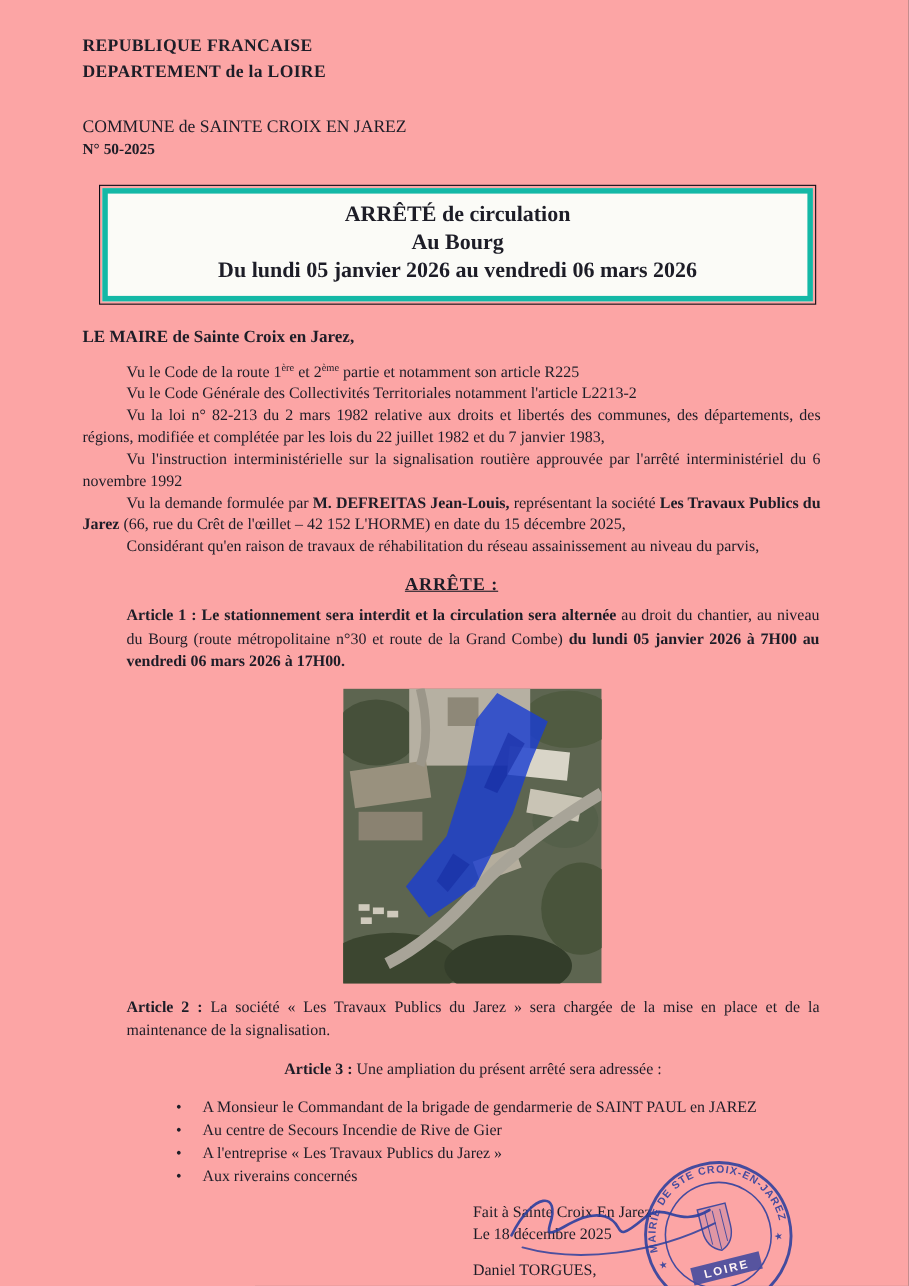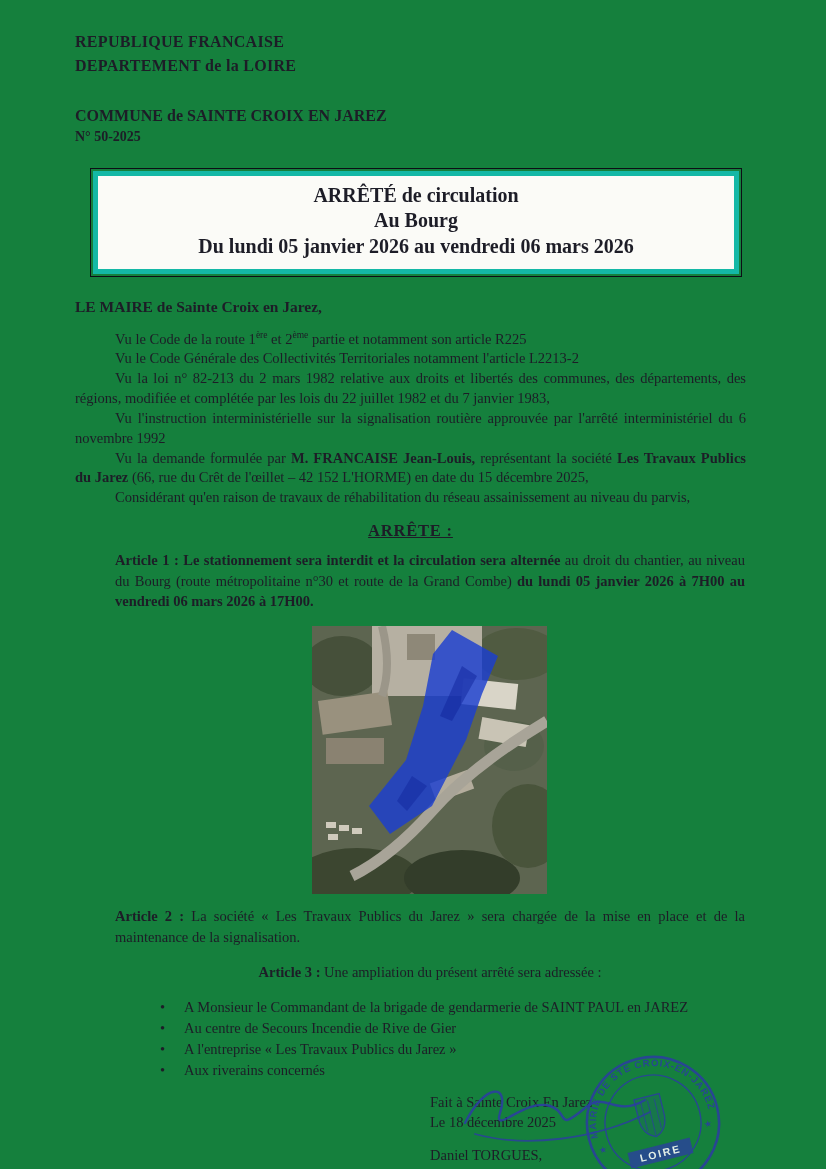--- a/index.html
+++ b/index.html
@@ -2,30 +2,30 @@
 <html><head>
 <meta charset="utf-8">
 <style>
   html, body { margin: 0; padding: 0; }
   body { background: #6b6b6b; }
   .page {
     position: relative;
     width: 826px;
     height: 1169px;
     margin: 0 auto;
-    background: #15803d;
+    background: #fca5a5;
     overflow: hidden;
     font-family: "Liberation Serif", "DejaVu Serif", serif;
     color: #1d1d27;
   }
   .content { padding: 30px 80px 0 75px; }
 
   .hdr-line { font-weight: bold; font-size: 16px; line-height: 1.5; letter-spacing: .3px; }
   .commune-block { margin-top: 26px; }
-  .commune-line { font-weight: bold; font-size: 16px; line-height: 1.45; }
+  .commune-line { font-weight: normal; font-size: 16px; line-height: 1.45; }
   .act-number { font-weight: bold; font-size: 14px; line-height: 1.4; }
 
   .title-box {
     margin: 24px 0 0 18px;
     width: 620px;
     border: 5px solid #14b8a6;
     outline: 1px solid #0d0d16;
     outline-offset: 2px;
     padding: 7px 8px 9px;
     text-align: center;
@@ -89,21 +89,21 @@
       <div class="title-line">Du lundi 05 janvier 2026 au vendredi 06 mars 2026</div>
     </div>
 
     <div class="salutation">LE MAIRE de Sainte Croix en Jarez,</div>
 
     <div class="recitals">
       <div class="recital"><span>Vu le Code de la route 1</span><sup>ère</sup><span> et 2</span><sup>ème</sup><span> partie et notamment son article R225</span></div>
       <div class="recital">Vu le Code Générale des Collectivités Territoriales notamment l'article L2213-2</div>
       <div class="recital">Vu la loi n° 82-213 du 2 mars 1982 relative aux droits et libertés des communes, des départements, des régions, modifiée et complétée par les lois du 22 juillet 1982 et du 7 janvier 1983,</div>
       <div class="recital">Vu l'instruction interministérielle sur la signalisation routière approuvée par l'arrêté interministériel du 6 novembre 1992</div>
-      <div class="recital"><span>Vu la demande formulée par </span><span class="b">M. FRANCAISE Jean-Louis,</span><span> représentant la société </span><span class="b">Les Travaux Publics du Jarez</span><span> (66, rue du Crêt de l'œillet – 42 152 L'HORME) en date du 15 décembre 2025,</span></div>
+      <div class="recital"><span>Vu la demande formulée par </span><span class="b">M. DEFREITAS Jean-Louis,</span><span> représentant la société </span><span class="b">Les Travaux Publics du Jarez</span><span> (66, rue du Crêt de l'œillet – 42 152 L'HORME) en date du 15 décembre 2025,</span></div>
       <div class="recital">Considérant qu'en raison de travaux de réhabilitation du réseau assainissement au niveau du parvis,</div>
     </div>
 
     <div class="order-heading">ARRÊTE :</div>
 
     <p class="article article1"><span class="b">Article 1 :</span><span class="b"> Le stationnement sera interdit et la circulation sera alternée</span><span> au droit du chantier, au niveau du Bourg (route métropolitaine n°30 et route de la Grand Combe) </span><span class="b">du lundi 05 janvier 2026 à 7H00 au vendredi 06 mars 2026 à 17H00.</span></p>
 
     <div class="map-wrap" ,="">
       <svg width="235" height="268" viewBox="0 0 235 268" xmlns="http://www.w3.org/2000/svg">
         <rect width="235" height="268" fill="#5d6550"></rect>

